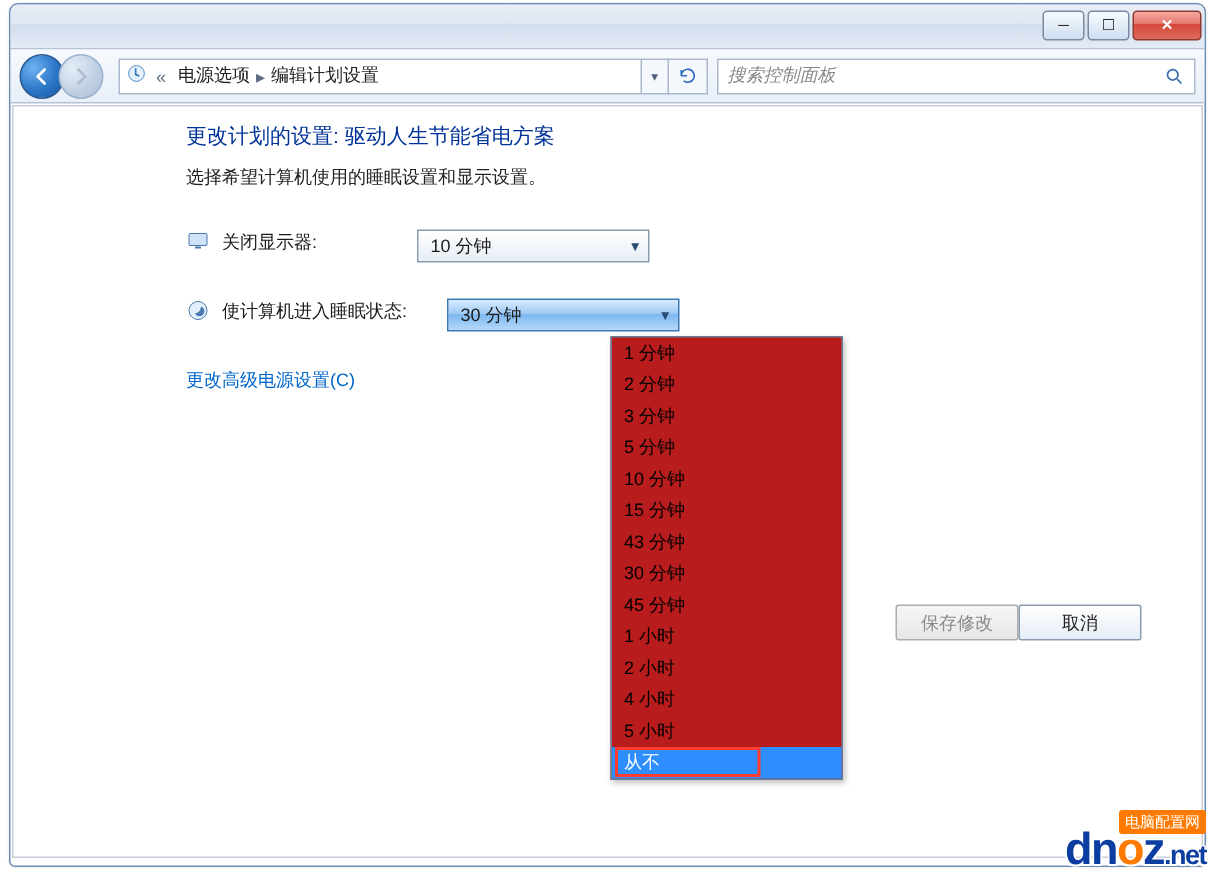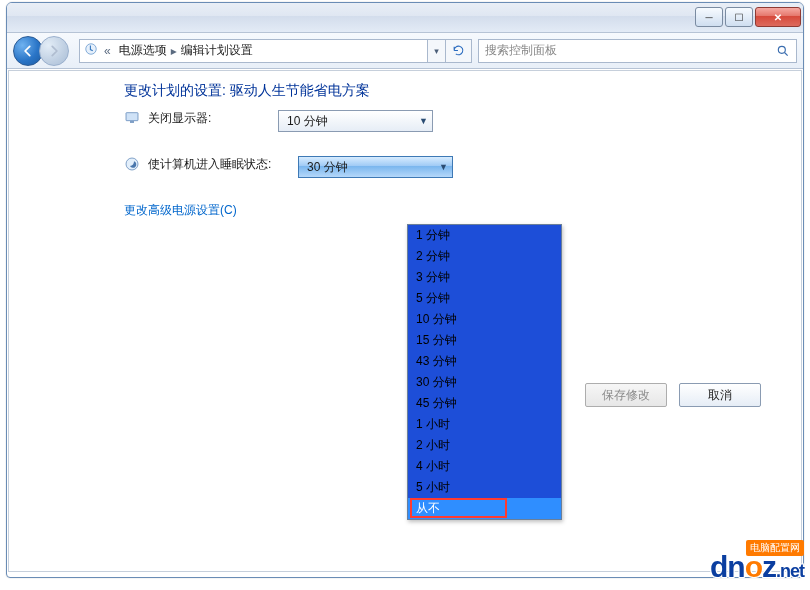--- a/index.html
+++ b/index.html
@@ -50,21 +50,21 @@
     width:18px; height:24px; border:1px solid #a9b8cd; border-left:0; display:flex; align-items:center; justify-content:center; background:#f4f7fb;
     font-size:9px; color:#4a5e78;
   }
   .refresh {
     width:26px; height:24px; border:1px solid #a9b8cd; border-left:0; display:flex; align-items:center; justify-content:center;
     background:#f4f7fb; color:#2a6bbf;
   }
   .refresh svg { width:13px; height:13px; }
   .search {
     flex:0.9; height:24px; margin-left:6px; border:1px solid #a9b8cd; background:#fff;
-    display:flex; align-items:center; padding:0 6px; font-size:12px; color:#888; 
+    display:flex; align-items:center; padding:0 6px; font-size:12px; color:#888; font-style:italic;
     justify-content:space-between;
   }
   .search svg { width:14px; height:14px; stroke:#3a6daf; fill:none; }
 
   
   .content {
     position:absolute; left:1px; right:1px; top:67px; bottom:5px; border:1px solid #c6cfdb; background:#fff;
     padding:11px 28px 20px 115px; font-size:12px; color:#1a1a1a;
   }
   .heading { color:#003399; font-size:14px; margin-bottom:10px; }
@@ -73,30 +73,30 @@
   .row-icon { width:16px; height:16px; margin-right:8px; display:flex; align-items:center; justify-content:center; }
   .row-label { width:130px; }
   .combo {
     width:155px; height:22px; border:1px solid #8a9bb2; background:linear-gradient(#fff,#e6edf6);
     display:flex; align-items:center; justify-content:space-between; padding:0 4px 0 8px; font-size:12px;
   }
   .combo.open { background:linear-gradient(#d7ecff,#9fcaf5 45%,#7ab6ee 46%,#b5d8fa); border-color:#3e79b5; }
   .combo .arrow { font-size:9px; color:#2a4c73; }
   .link { color:#0066cc; margin-top:6px; cursor:pointer; }
 
-  .buttons { position:absolute; right:40px; top:312px; display:flex; gap:12px; }
+  .buttons { position:absolute; right:40px; top:332px; display:flex; }
   .btn {
     min-width:82px; height:24px; border:1px solid #adadad; background:linear-gradient(#f6f6f6,#e7e7e7);
     font-size:12px; color:#8a8a8a; display:flex; align-items:center; justify-content:center; border-radius:2px;
   }
   .btn.cancel { color:#222; border-color:#8a9bb2; background:linear-gradient(#fff,#e6edf6); }
 
   
   .dropdown {
-    position:absolute; left:400px; top:221px; width:155px; border:1px solid #6a7f9a; background:#1d4ed8;
+    position:absolute; left:400px; top:221px; width:155px; border:1px solid #6a7f9a; background:#b91c1c;
     box-shadow:1px 2px 4px rgba(0,0,0,.25); font-size:12px;
   }
   .dropdown .opt { padding:2px 8px; line-height:17px; cursor:default; }
   .dropdown .opt.sel { background:#2f8eff; color:#fff; }
   .dropdown .highlight-box {
     position:absolute; left:2px; bottom:1px; width:97px; height:20px;
     border:2px solid #ff3b30; pointer-events:none;
   }
 
   
@@ -156,20 +156,21 @@
       <span>搜索控制面板</span>
       <svg viewBox="0 0 24 24">
           <circle cx="10" cy="10" r="6" stroke-width="2"></circle>
           <path d="M15 15l5 5" stroke-width="2"></path>
         </svg>
     </div>
   </div>
 
   <div class="content">
     <div class="heading">更改计划的设置: 驱动人生节能省电方案</div>
+    <div class="subtext">选择希望计算机使用的睡眠设置和显示设置。</div>
 
     <div class="row">
       <div class="row-icon">
         <svg width="16" height="16" viewBox="0 0 24 24">
             <rect x="3" y="4" width="18" height="12" rx="1" fill="#cfe2f7" stroke="#4a77ad"></rect>
             <rect x="9" y="17" width="6" height="2" fill="#4a77ad"></rect>
           </svg>
       </div>
       <div class="row-label">关闭显示器:</div>
       <div class="combo">

